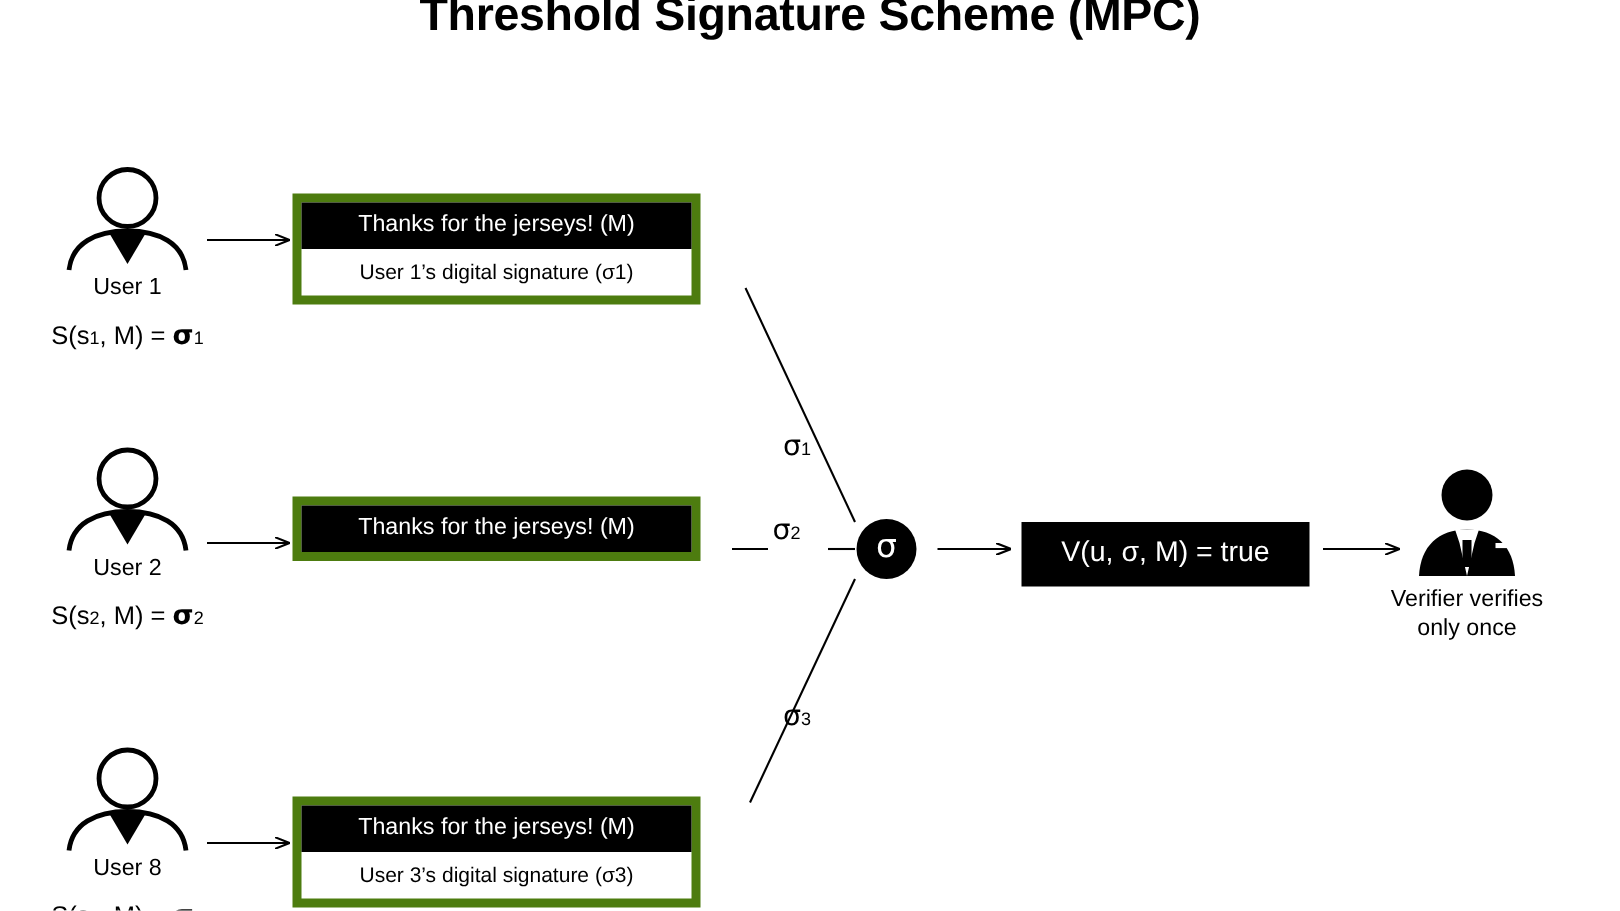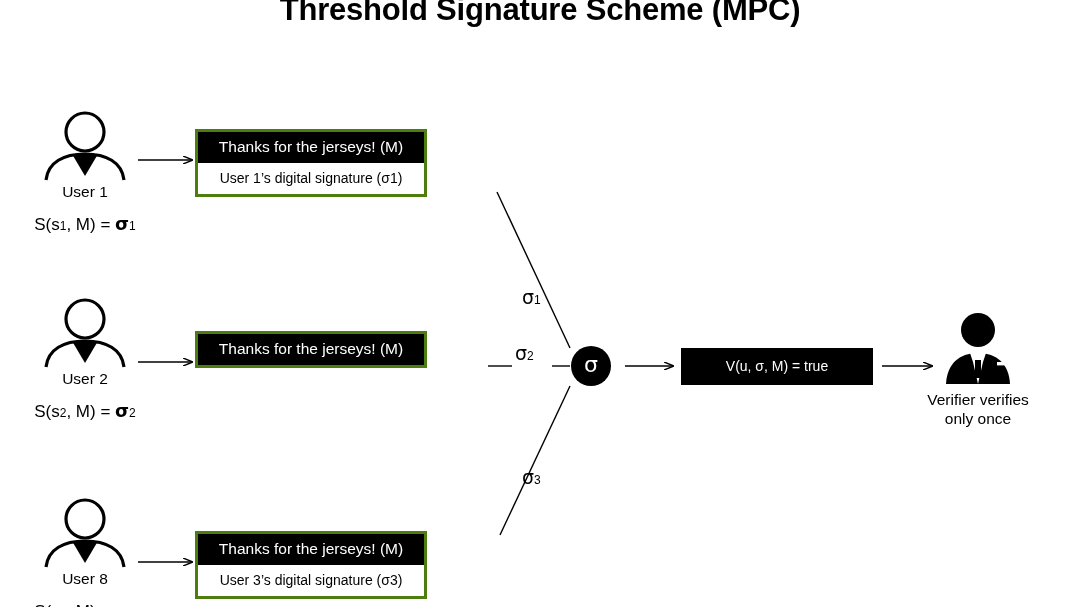--- a/index.html
+++ b/index.html
@@ -52,23 +52,23 @@
     font-size: 17px;
     margin-top: 12px;
     white-space: nowrap;
   }
   .user-eq .sub { font-size: 12px; vertical-align: baseline; }
   .sigma-b { font-family: "DejaVu Sans", sans-serif; font-weight: bold; font-size: 18px; }
 
   
   .card {
     position: absolute;
-    width: 232px;
+    width: 272px;
     box-sizing: border-box;
-    border: 3px solid #4d7c0f;
+    border: 6px solid #4d7c0f;
     background: #ffffff;
   }
   .card-head {
     background: #000000;
     color: #ffffff;
     text-align: center;
     font-size: 15.5px;
     padding: 6px 0 7px 0;
   }
   .card-body {
@@ -105,21 +105,21 @@
     font-family: "DejaVu Sans", sans-serif;
     font-size: 22px;
   }
 
   
   .verify-box {
     position: absolute;
     background: #000000;
     color: #ffffff;
     text-align: center;
-    font-size: 14px;
+    font-size: 19px;
     padding: 10px 0 11px 0;
     width: 192px;
   }
 
   
   .verifier {
     position: absolute;
     width: 160px;
     text-align: center;
   }

